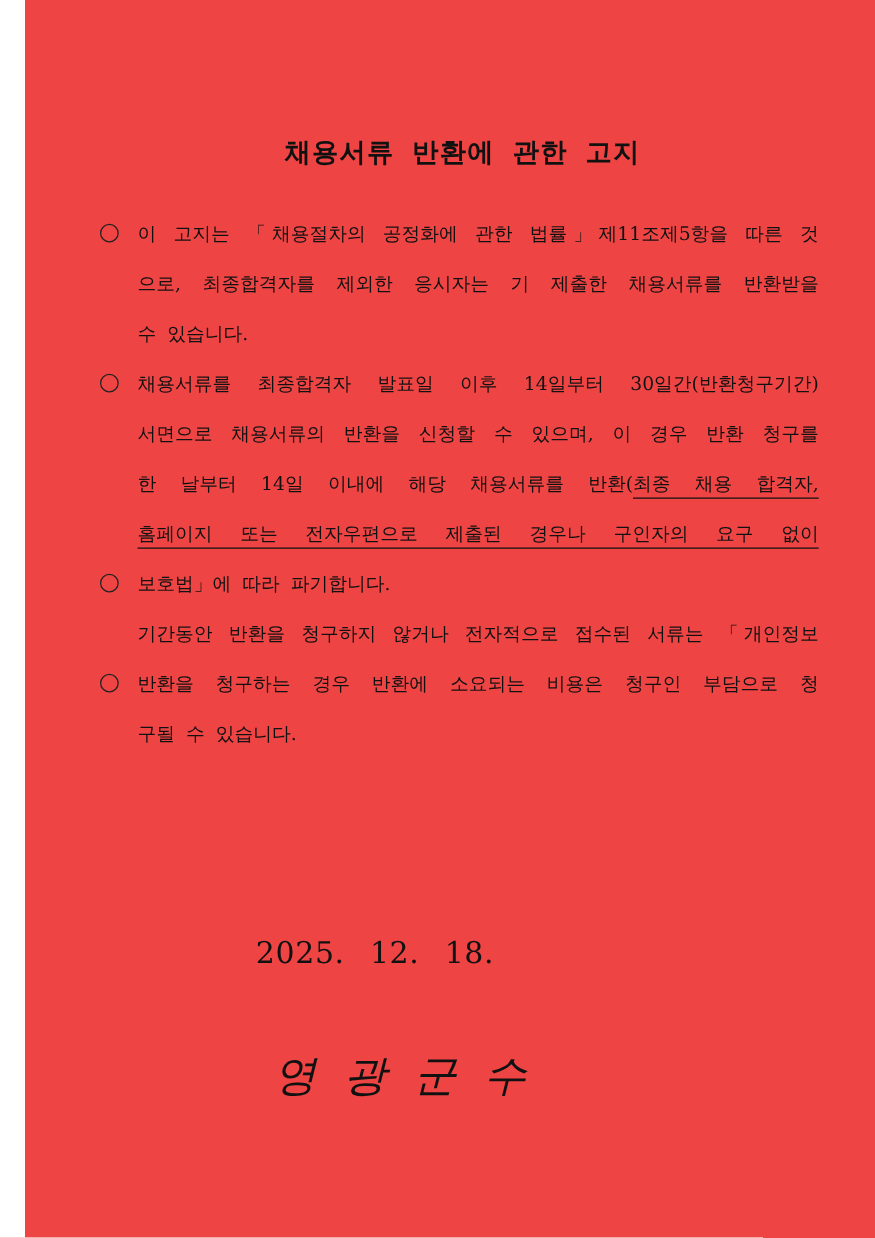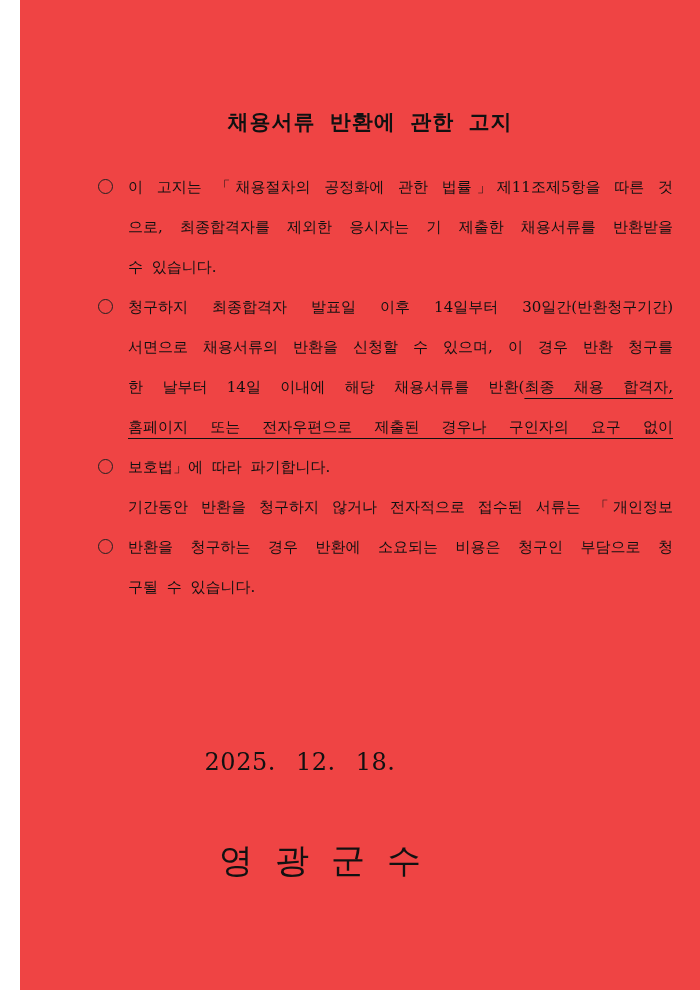--- a/index.html
+++ b/index.html
@@ -30,21 +30,21 @@
       width: 700px;
       text-align: center;
       font-family: "DejaVu Sans", "Liberation Sans", sans-serif;
       font-weight: bold;
       font-size: 21px;
       letter-spacing: 1px;
       word-spacing: 6px;
     }
     .items {
       position: absolute;
-      left: 78px;
+      left: 60px;
       top: 167px;
       width: 575px;
     }
     .item {
       position: relative;
       padding-left: 30px;
       font-size: 15px;
       line-height: 40px;
       text-align: justify;
       text-align-last: left;
@@ -85,41 +85,42 @@
     .signer {
       position: absolute;
       left: 0;
       top: 838px;
       width: 600px;
       text-align: center;
       font-size: 34px;
       letter-spacing: 22px;
       padding-left: 22px;
       box-sizing: border-box;
+      font-style: italic;
     }
   </style>
 </head>
 <body>
 
 <div class="page">
   <div class="title">채용서류 반환에 관한 고지</div>
 
   <div class="items">
     <div class="item">
       <span class="bullet"></span>
       <div class="lines">
           <span class="line"><span>이 고지는 「채용절차의 공정화에 관한 법률」제11조제5항을 따른 것</span></span>
           <span class="line"><span>으로, 최종합격자를 제외한 응시자는 기 제출한 채용서류를 반환받을</span></span>
           <span class="line last"><span>수 있습니다.</span></span>
         </div>
     </div>
     <div class="item">
       <span class="bullet"></span>
       <div class="lines">
-          <span class="line"><span>청구하지 </span><span class="b">최종합격자 발표일 이후 14일부터 30일간(반환청구기간)</span></span>
+          <span class="line"><span>채용서류를 </span><span class="b">최종합격자 발표일 이후 14일부터 30일간(반환청구기간)</span></span>
           <span class="line"><span class="b">서면으로 채용서류의 반환을 신청</span><span>할 수 있으며, 이 경우 반환 청구를</span></span>
           <span class="line"><span>한 날부터 14일 이내에 해당 채용서류를 반환(</span><span class="u">최종 채용 합격자,</span></span>
           <span class="line"><span class="u">홈페이지 또는 전자우편으로 제출된 경우나 구인자의 요구 없이</span></span>
         </div>
     </div>
     <div class="item">
       <span class="bullet"></span>
       <div class="lines">
           <span class="line last"><span class="b">보호법」에 따라 파기</span><span>합니다.</span></span>
           <span class="line"><span>기간동안 </span><span class="b">반환을 청구하지 않거나 전자적으로 접수된 서류는 「개인정보</span></span>

